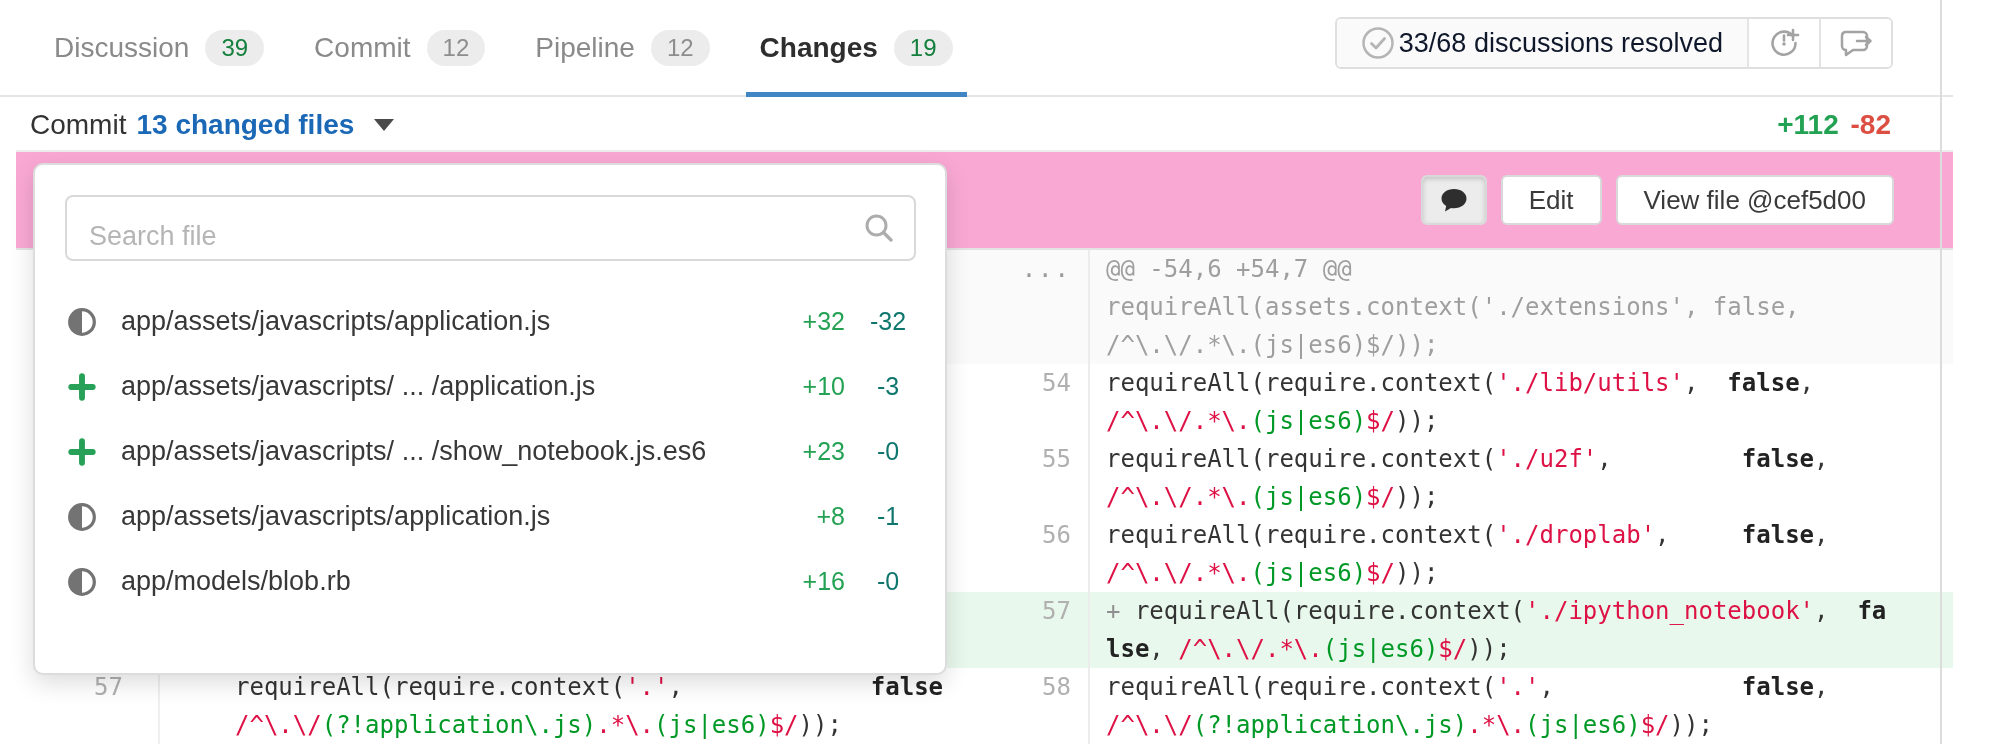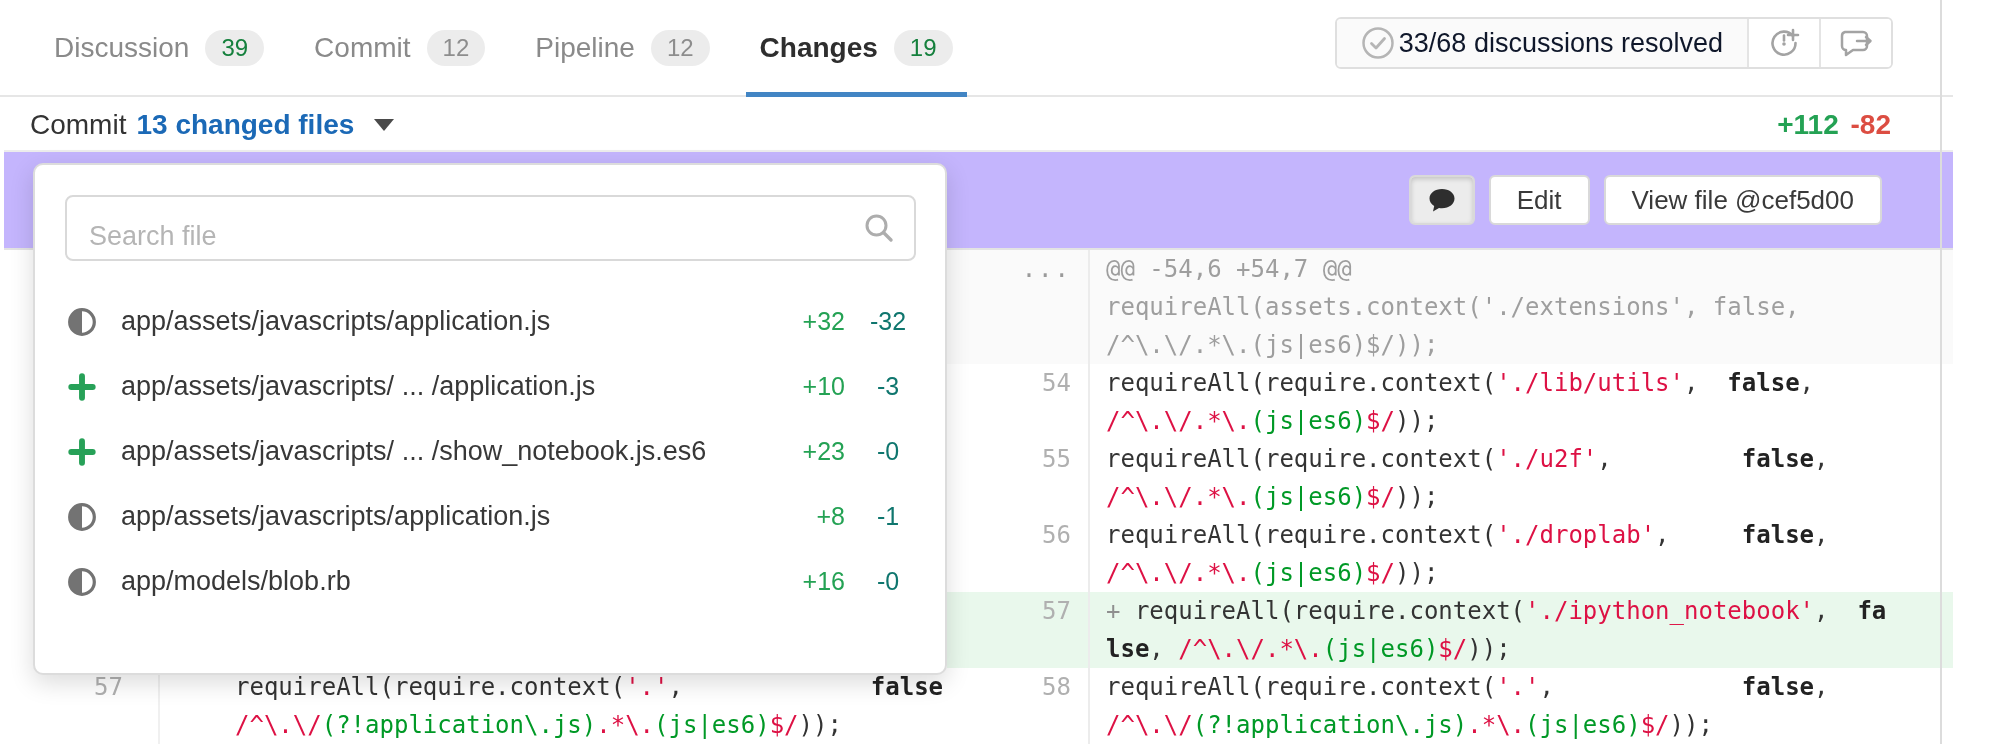--- a/index.html
+++ b/index.html
@@ -31,21 +31,21 @@
        align-items:center;justify-content:space-between;box-sizing:border-box;
        padding:0 62px 0 30px;font-size:28px;color:#333;}
   .showing-left{display:flex;align-items:center;gap:10px;}
   .cf-link{color:#1b69b6;font-weight:bold;cursor:pointer;}
   .caret{display:inline-block;width:0;height:0;border-left:10px solid transparent;
        border-right:10px solid transparent;border-top:12px solid #4a4a4a;margin-left:10px;}
   .stat-add{color:#24a254;font-weight:bold;}
   .stat-del{color:#dc4d42;font-weight:bold;margin-left:4px;}
 
   
-  .file-header{position:absolute;left:4px;top:150px;width:100%;height:100px;background:#c4b5fd;
+  .file-header{position:absolute;left:16px;top:150px;width:100%;height:100px;background:#f9a8d4;
        border-top:2px solid #ececec;border-bottom:2px solid #e3e3e3;box-sizing:border-box;}
   .fh-actions{position:absolute;right:75px;top:50%;transform:translateY(-50%);
        display:flex;gap:14px;align-items:center;}
   .btn{height:50px;display:flex;align-items:center;justify-content:center;
        border:2px solid #d9d9d9;border-radius:6px;background:#fff;font-size:26px;
        color:#3a3a3a;padding:0 26px;cursor:pointer;font-family:inherit;}
   .btn.icon-pressed{width:66px;padding:0;background:#ececec;
        box-shadow:inset 0 2px 5px rgba(0,0,0,.18);}
 
   

